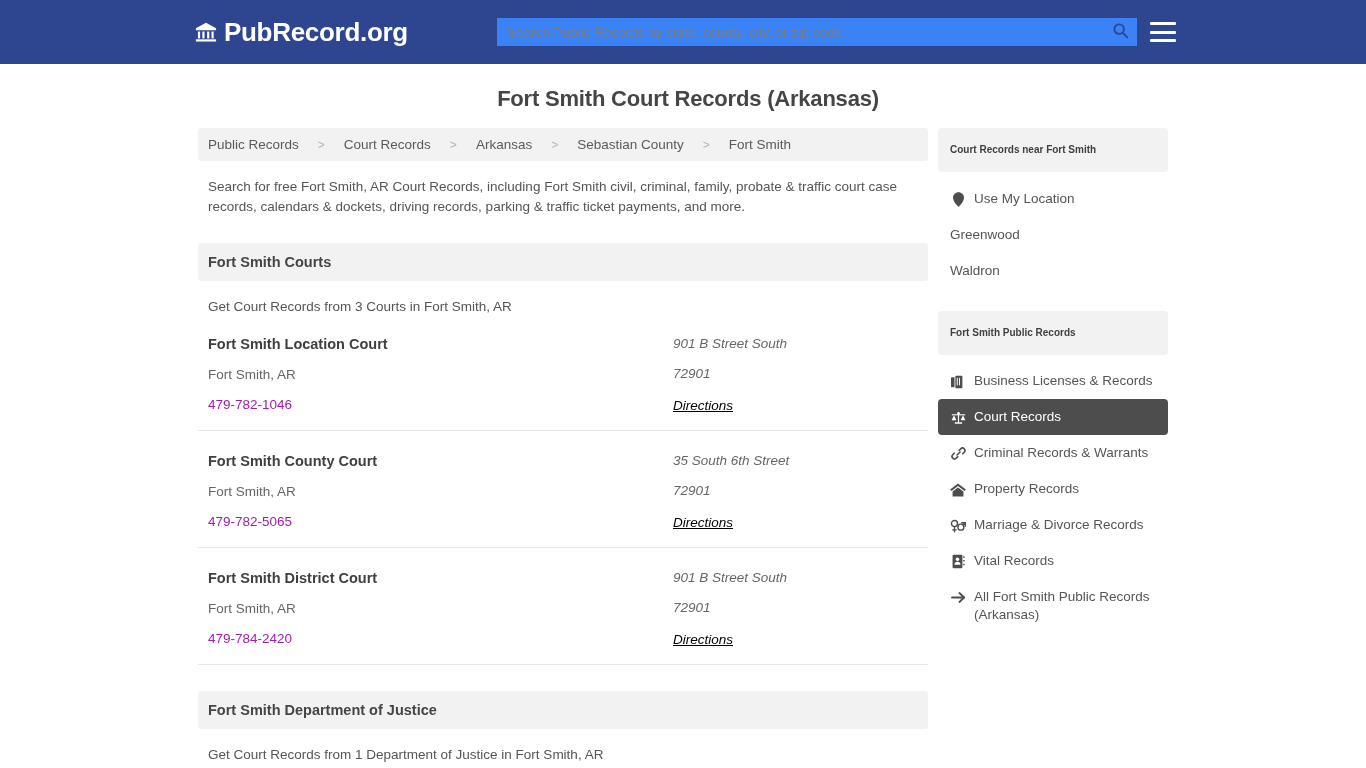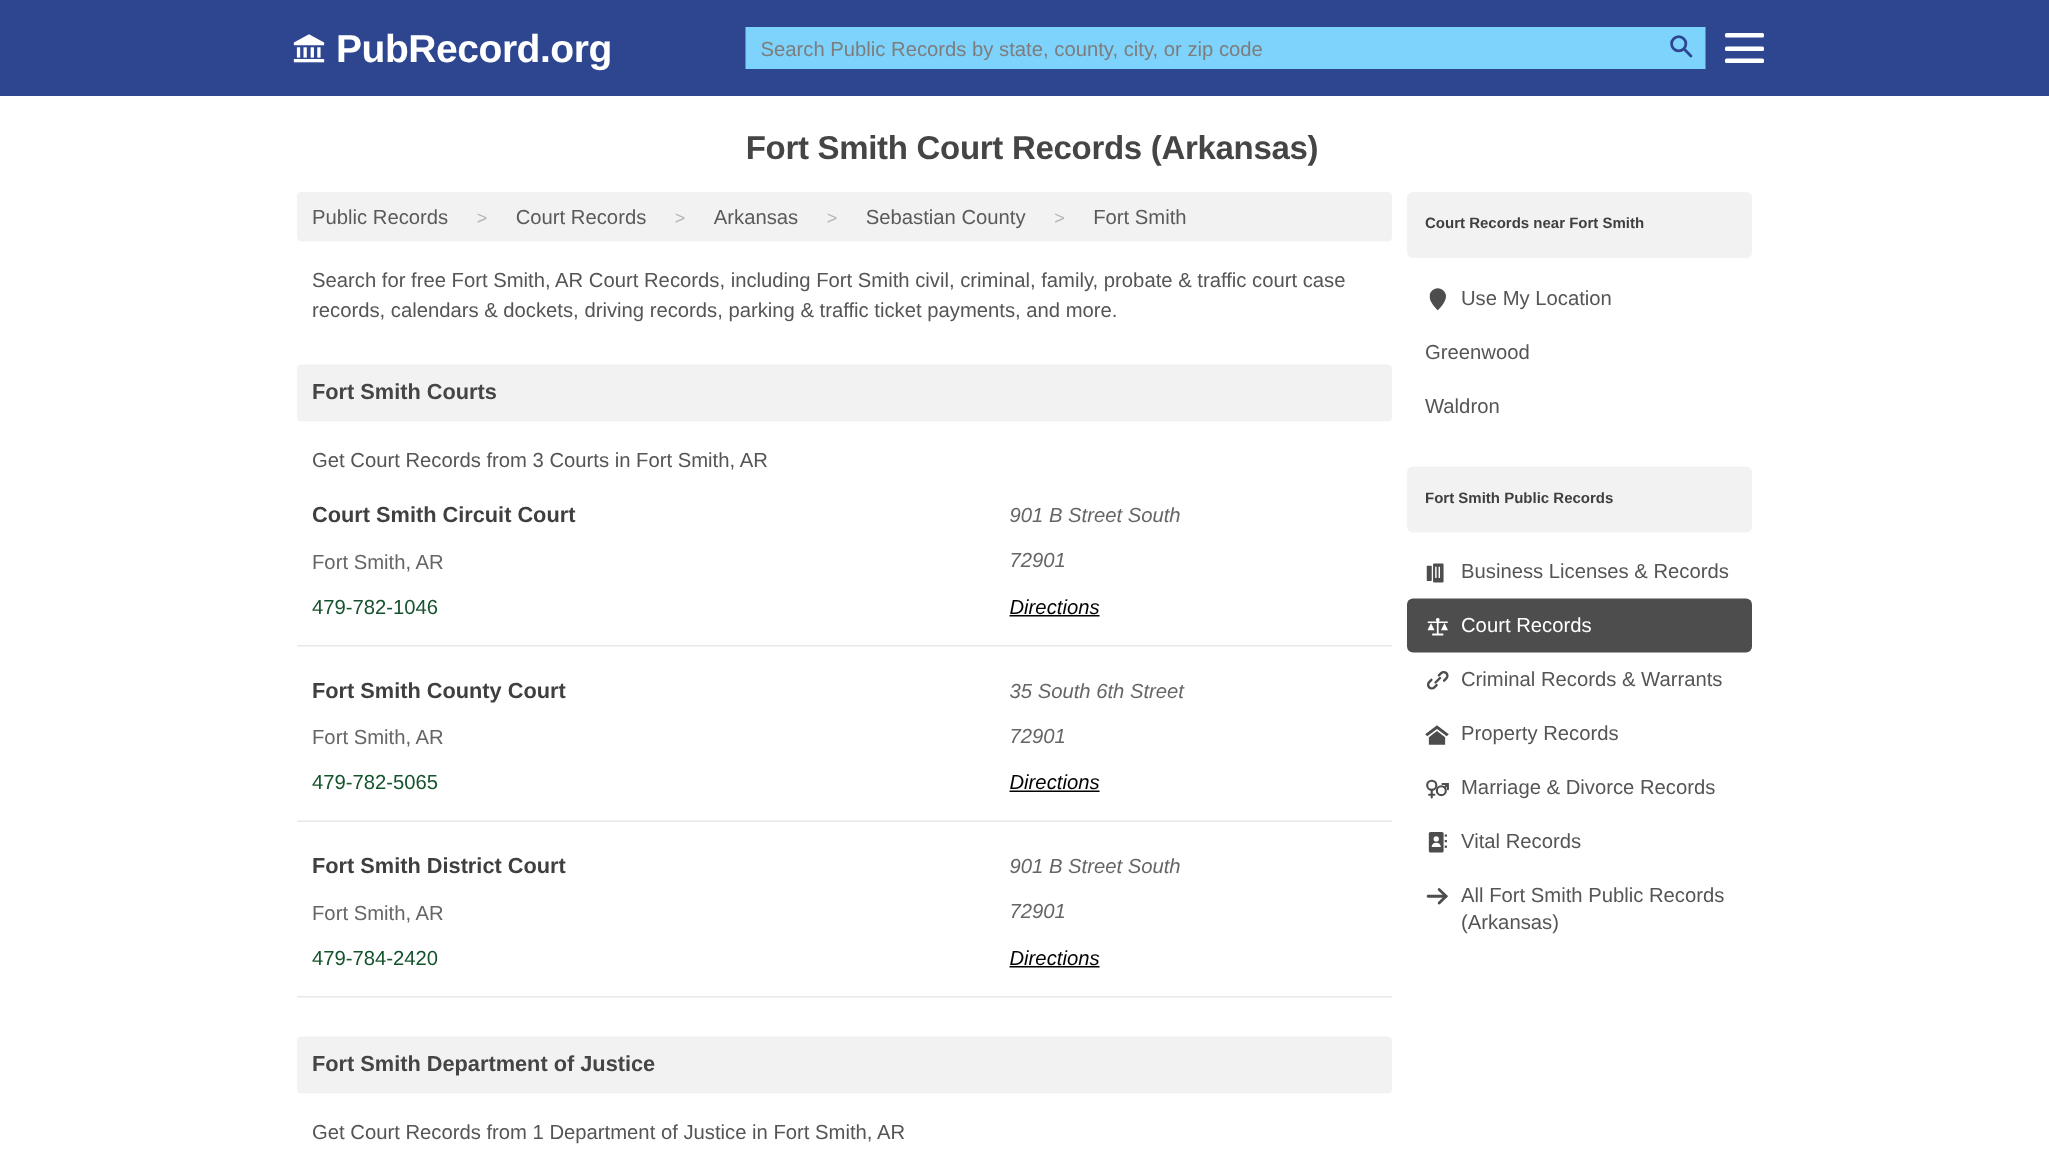--- a/index.html
+++ b/index.html
@@ -38,21 +38,21 @@
     letter-spacing: -0.3px;
     line-height: 28px;
     white-space: nowrap;
   }
   .search-wrap {
     position: absolute;
     left: 497px;
     top: 18px;
     width: 640px;
     height: 28px;
-    background: #7dd3fc;
+    background: #3b82f6;
     display: flex;
     align-items: center;
   }
   .search-input {
     flex: 1;
     border: none;
     outline: none;
     height: 26px;
     padding: 0 8px 0 10px;
     font-size: 13.5px;
@@ -172,21 +172,21 @@
     line-height: 17px;
   }
   .org-line {
     font-size: 13.5px;
     color: #666666;
     margin-bottom: 14px;
     line-height: 16px;
   }
   .org-phone {
     font-size: 13.5px;
-    color: #14532d;
+    color: #a21caf;
     line-height: 16px;
   }
   .addr-line {
     font-size: 13.5px;
     color: #666666;
     margin-bottom: 14px;
     line-height: 16px;
   }
   .directions {
     font-size: 13.5px;
@@ -291,21 +291,21 @@
           <span class="crumb crumb-last">Fort Smith</span>
         </nav>
 
         <p class="intro">Search for free Fort Smith, AR Court Records, including Fort Smith civil, criminal, family, probate &amp; traffic court case records, calendars &amp; dockets, driving records, parking &amp; traffic ticket payments, and more.</p>
 
         <div class="section-head">Fort Smith Courts</div>
         <div class="section-sub">Get Court Records from 3 Courts in Fort Smith, AR</div>
 
         <div class="listing">
           <div class="listing-left">
-            <div class="org-name">Court Smith Circuit Court</div>
+            <div class="org-name">Fort Smith Location Court</div>
             <div class="org-line">Fort Smith, AR</div>
             <div class="org-phone">479-782-1046</div>
           </div>
           <div class="listing-right">
             <div class="addr-line">901 B Street South</div>
             <div class="addr-line">72901</div>
             <a class="directions" href="#">Directions</a>
           </div>
         </div>
 

